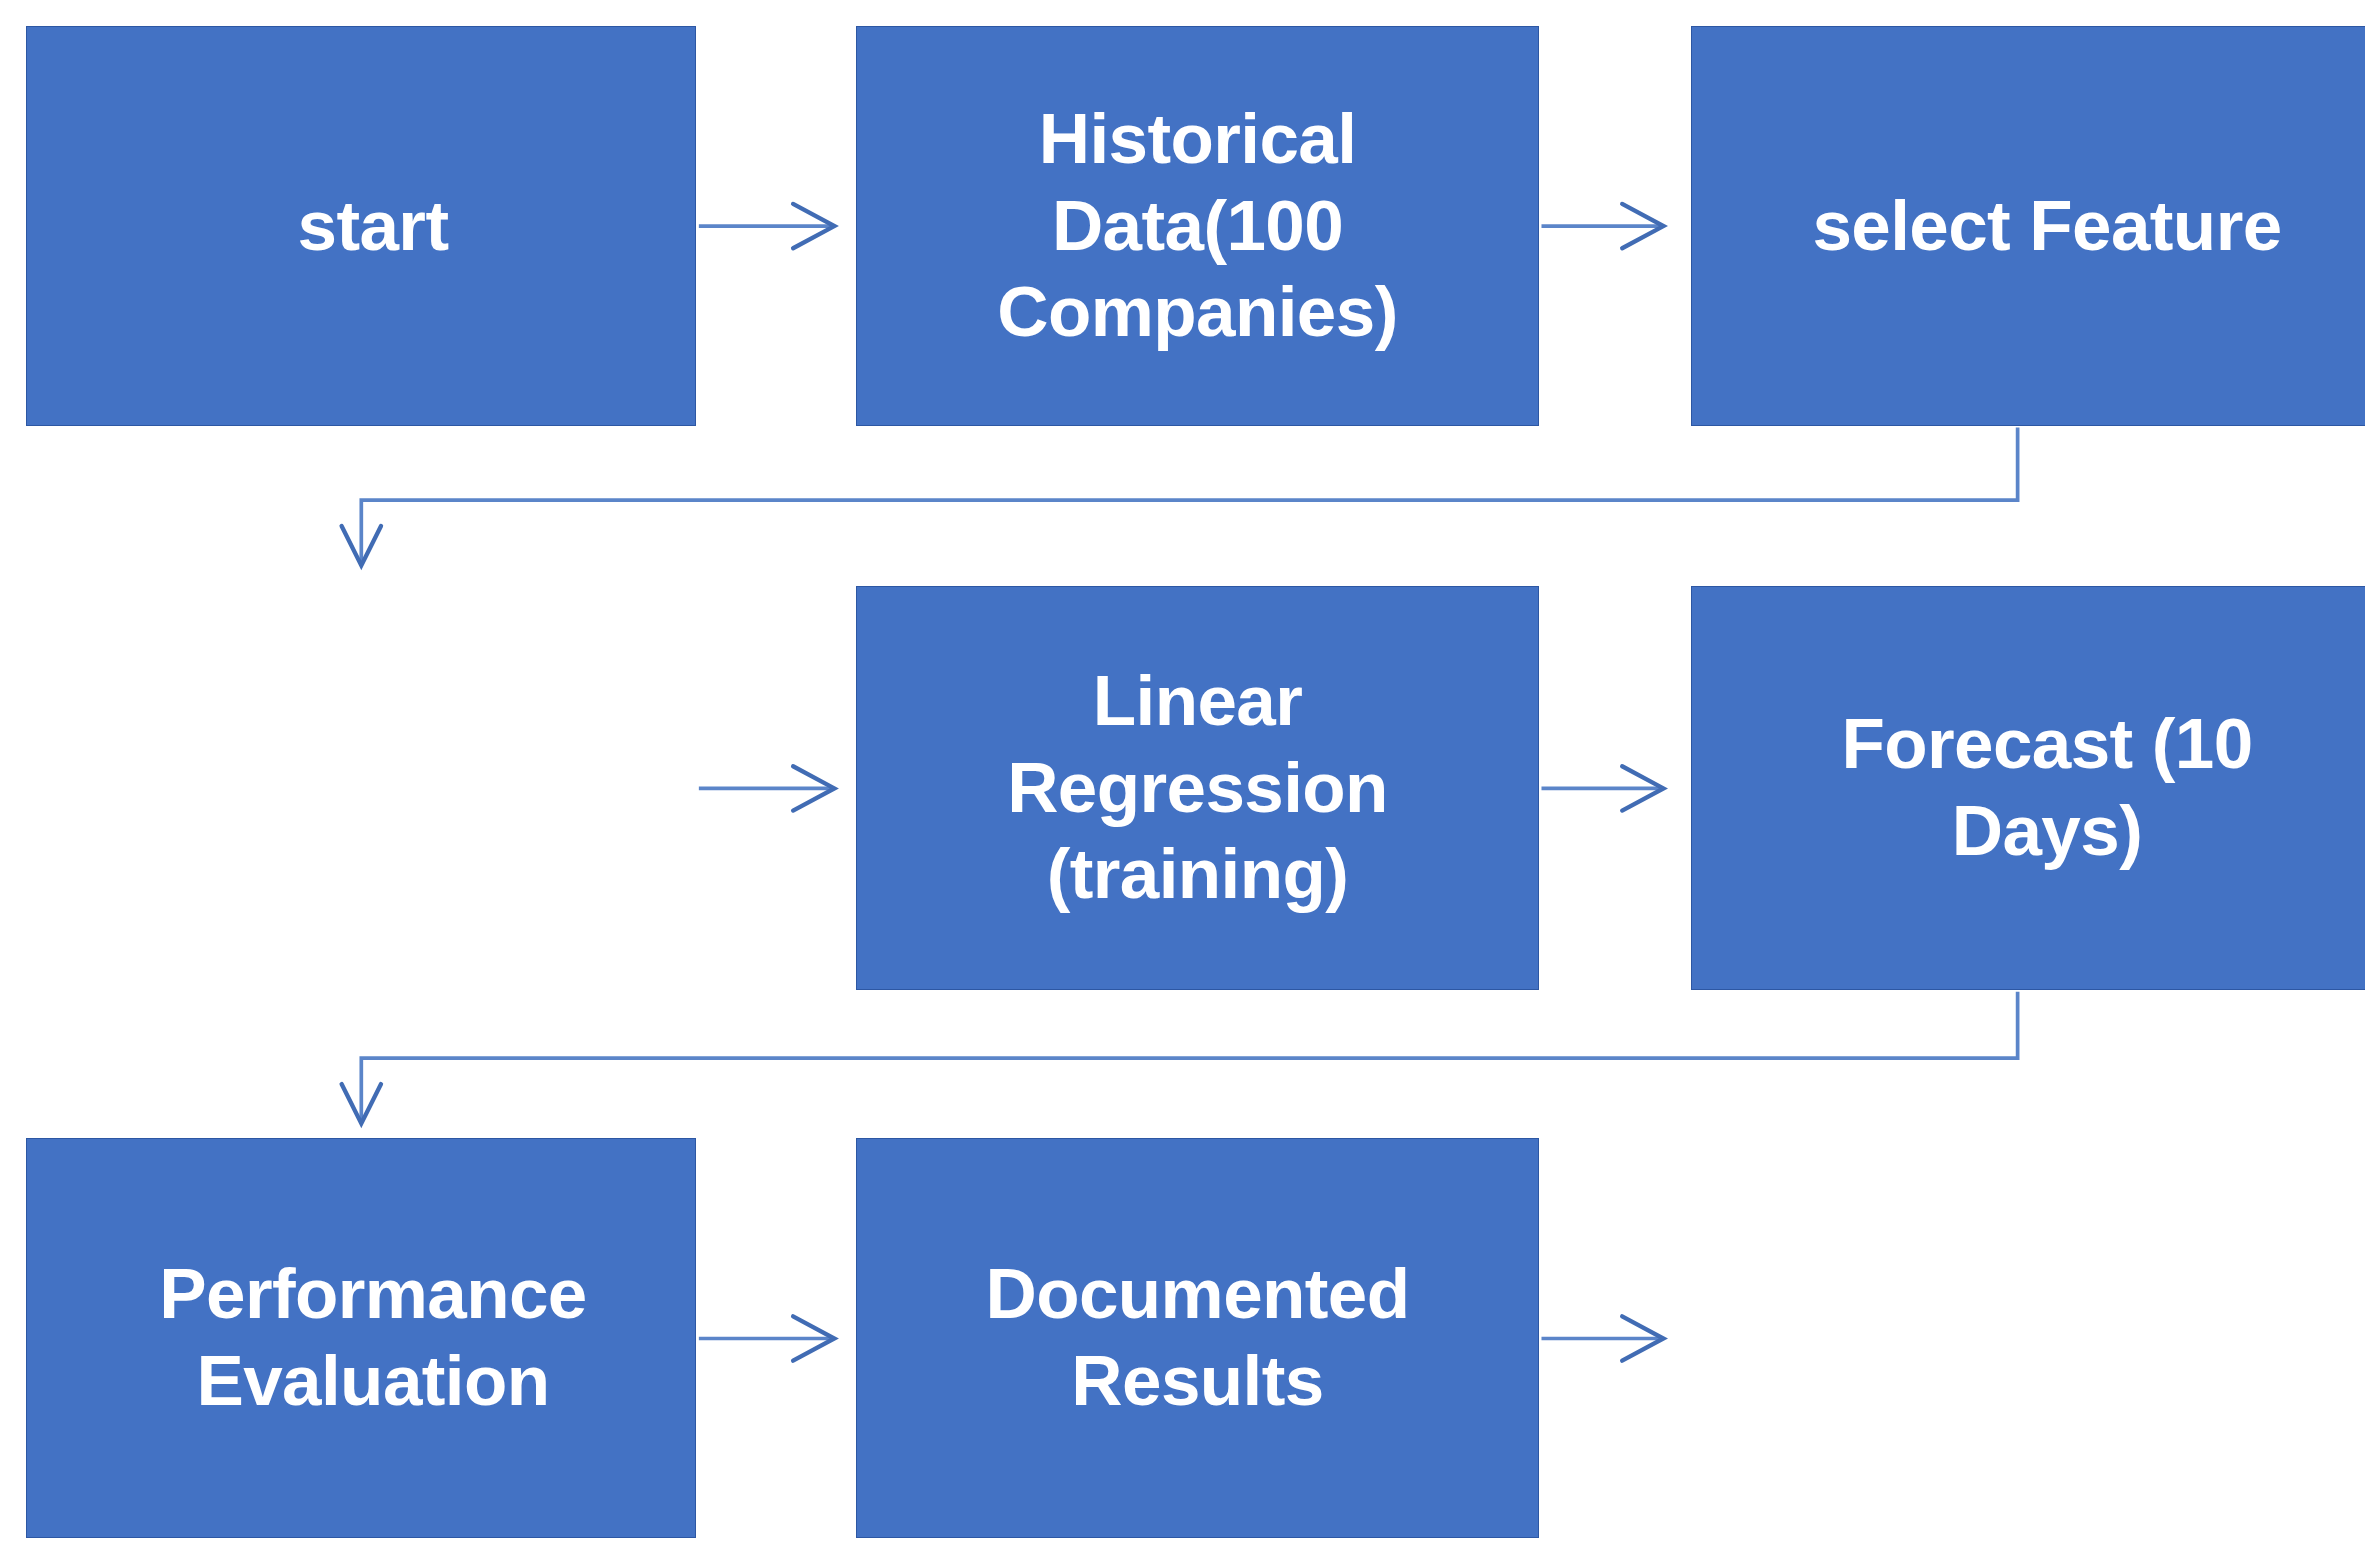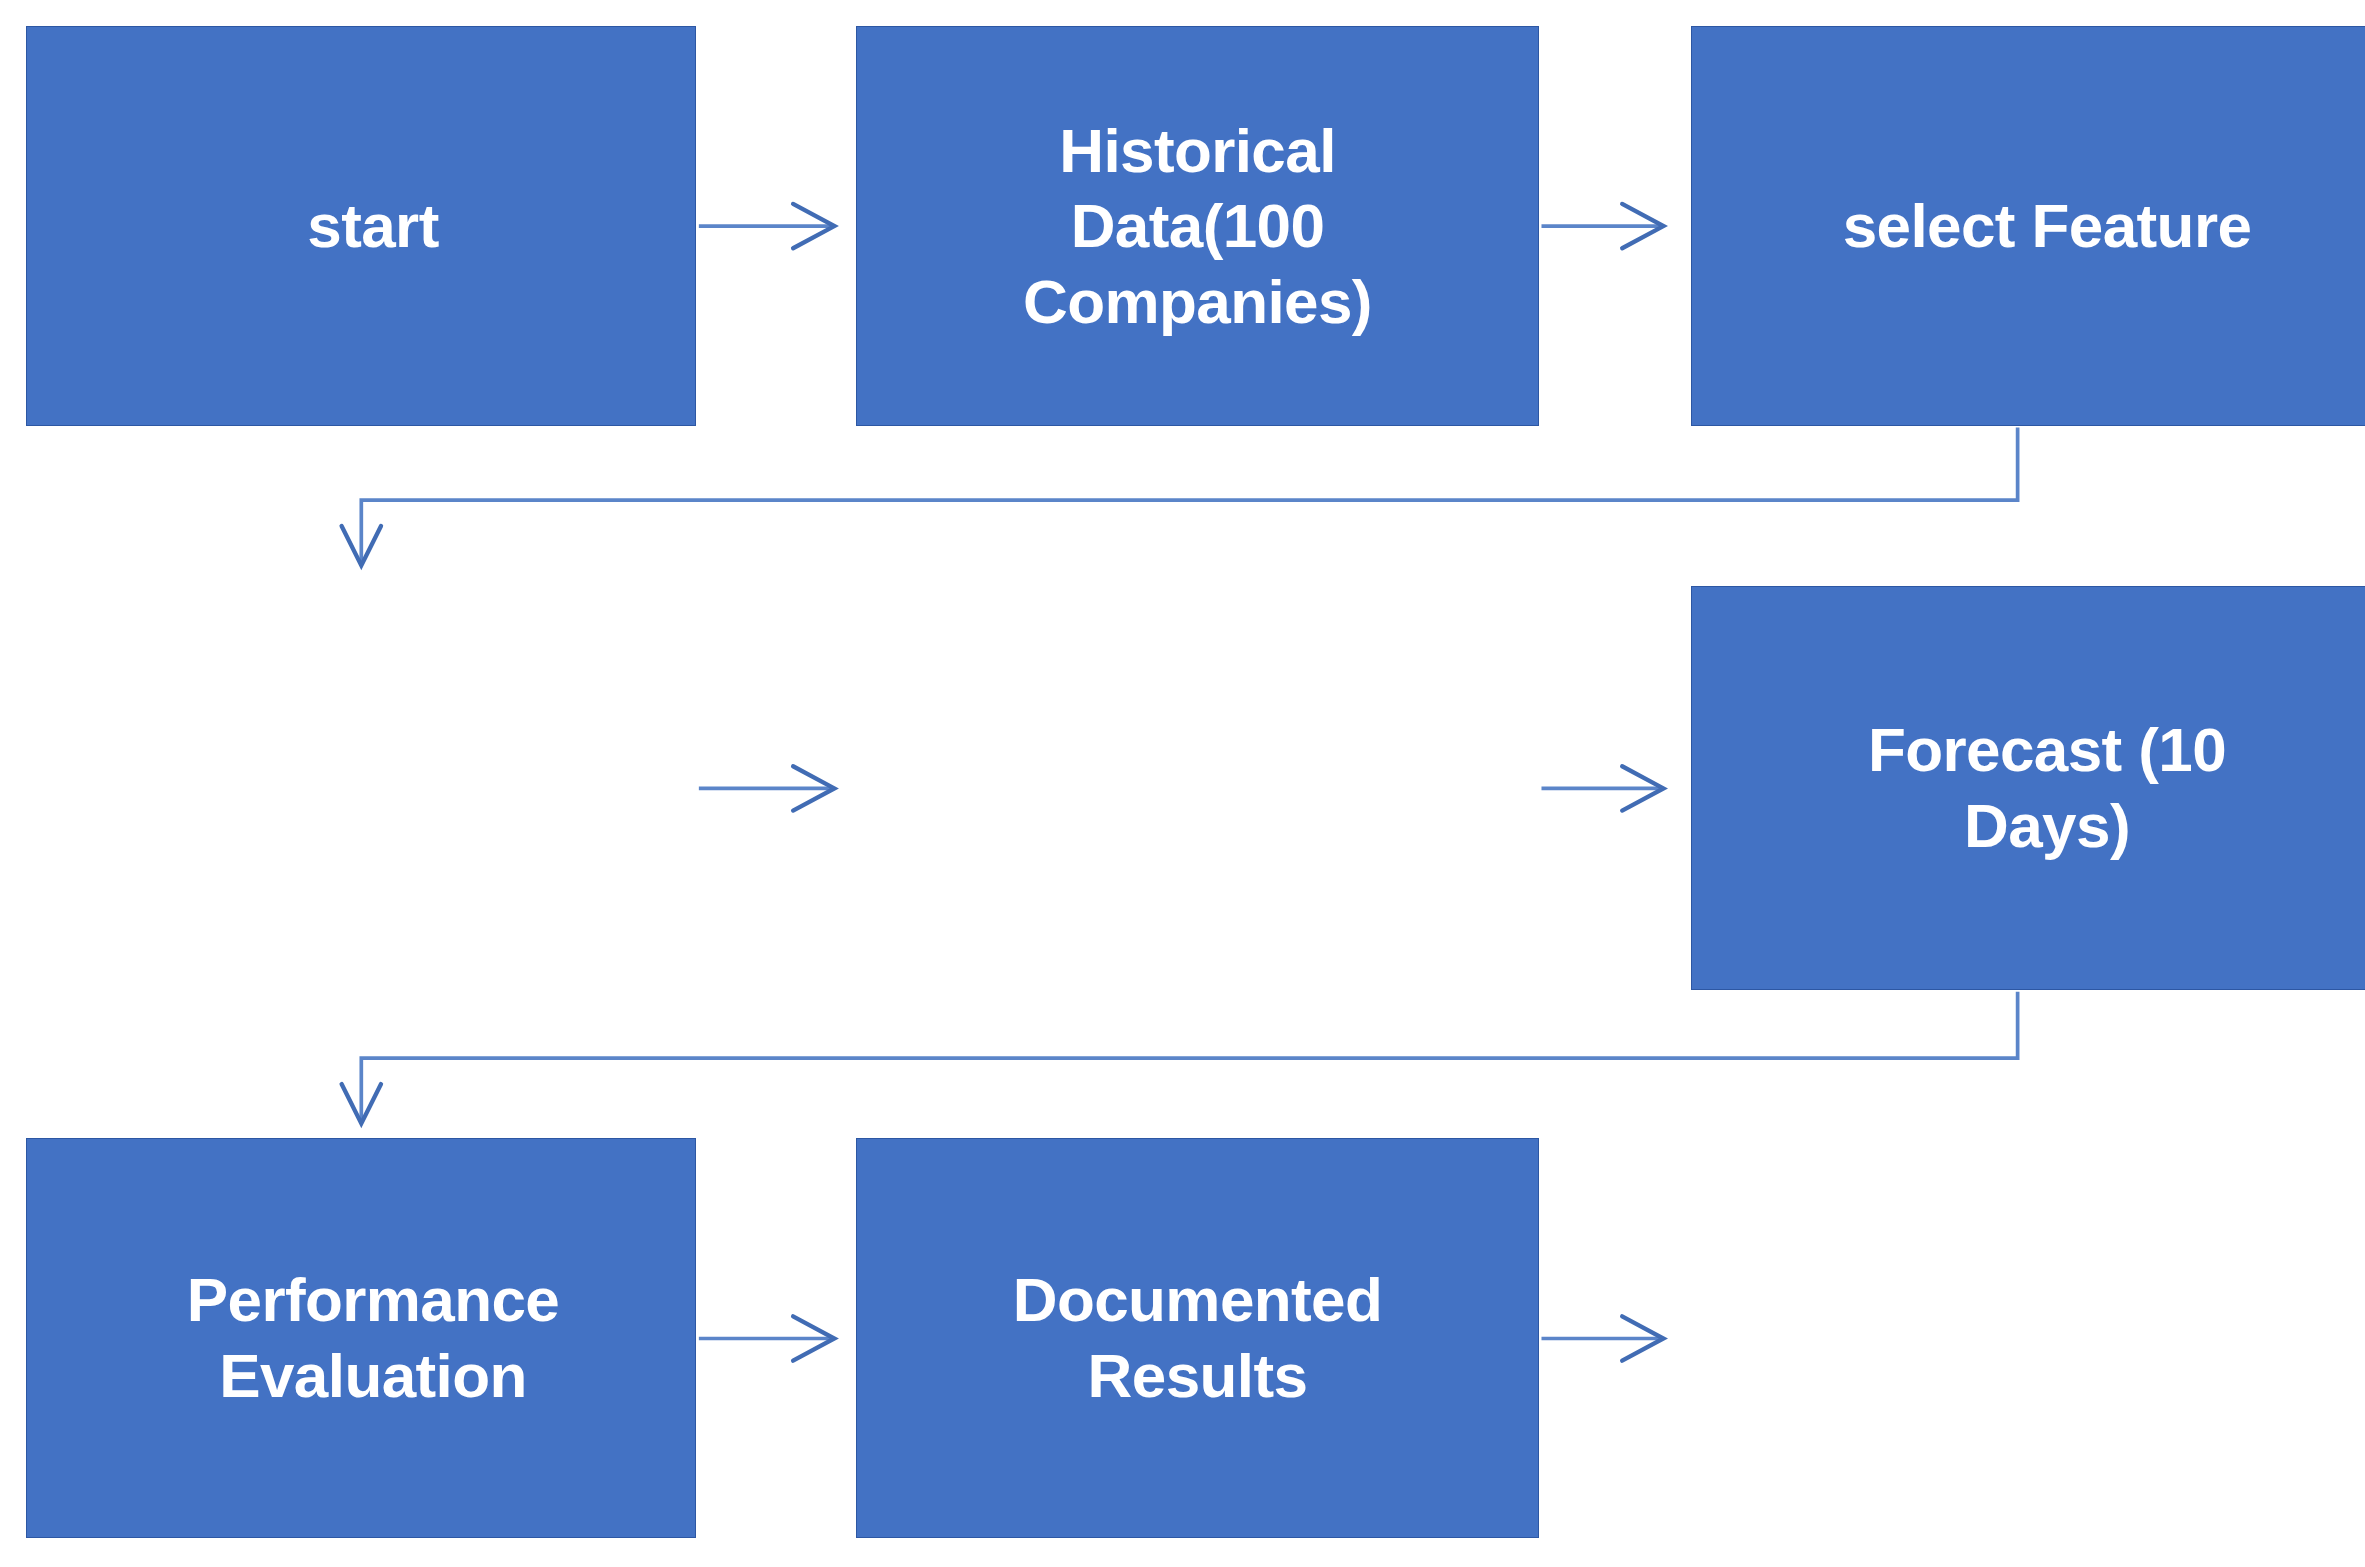--- a/index.html
+++ b/index.html
@@ -18,21 +18,21 @@
   .node {
     position: absolute;
     background: #4372c4;
     border: 1.8px solid #2d57a3;
     box-sizing: border-box;
     display: flex;
     align-items: center;
     justify-content: center;
     text-align: center;
     color: #ffffff;
-    font-size: 62px;
+    font-size: 71px;
     font-weight: bold;
     line-height: 1.22;
     letter-spacing: -0.6px;
     white-space: pre-line;
   }
   
   .c1 { left: 26px;   width: 670px; padding-left: 24px; }
   .c2 { left: 856px; width: 683px; }
   .c3 { left: 1691px; width: 712px; }
   
@@ -107,20 +107,23 @@
       <polyline class="head" points="2633,2137 2700,2173 2633,2209"></polyline>
     </g>
   </svg>
 
   <div class="node c1 r1">start</div>
   <div class="node c2 r1">Historical
 Data(100
 Companies)</div>
   <div class="node c3 r1">select Feature</div>
 
+  <div class="node c2 r2">Linear
+Regression
+(training)</div>
   <div class="node c3 r2">Forecast (10
 Days)</div>
 
   <div class="node c1 r3">Performance
 Evaluation</div>
   <div class="node c2 r3">Documented
 Results</div>
 
 </div>
 

